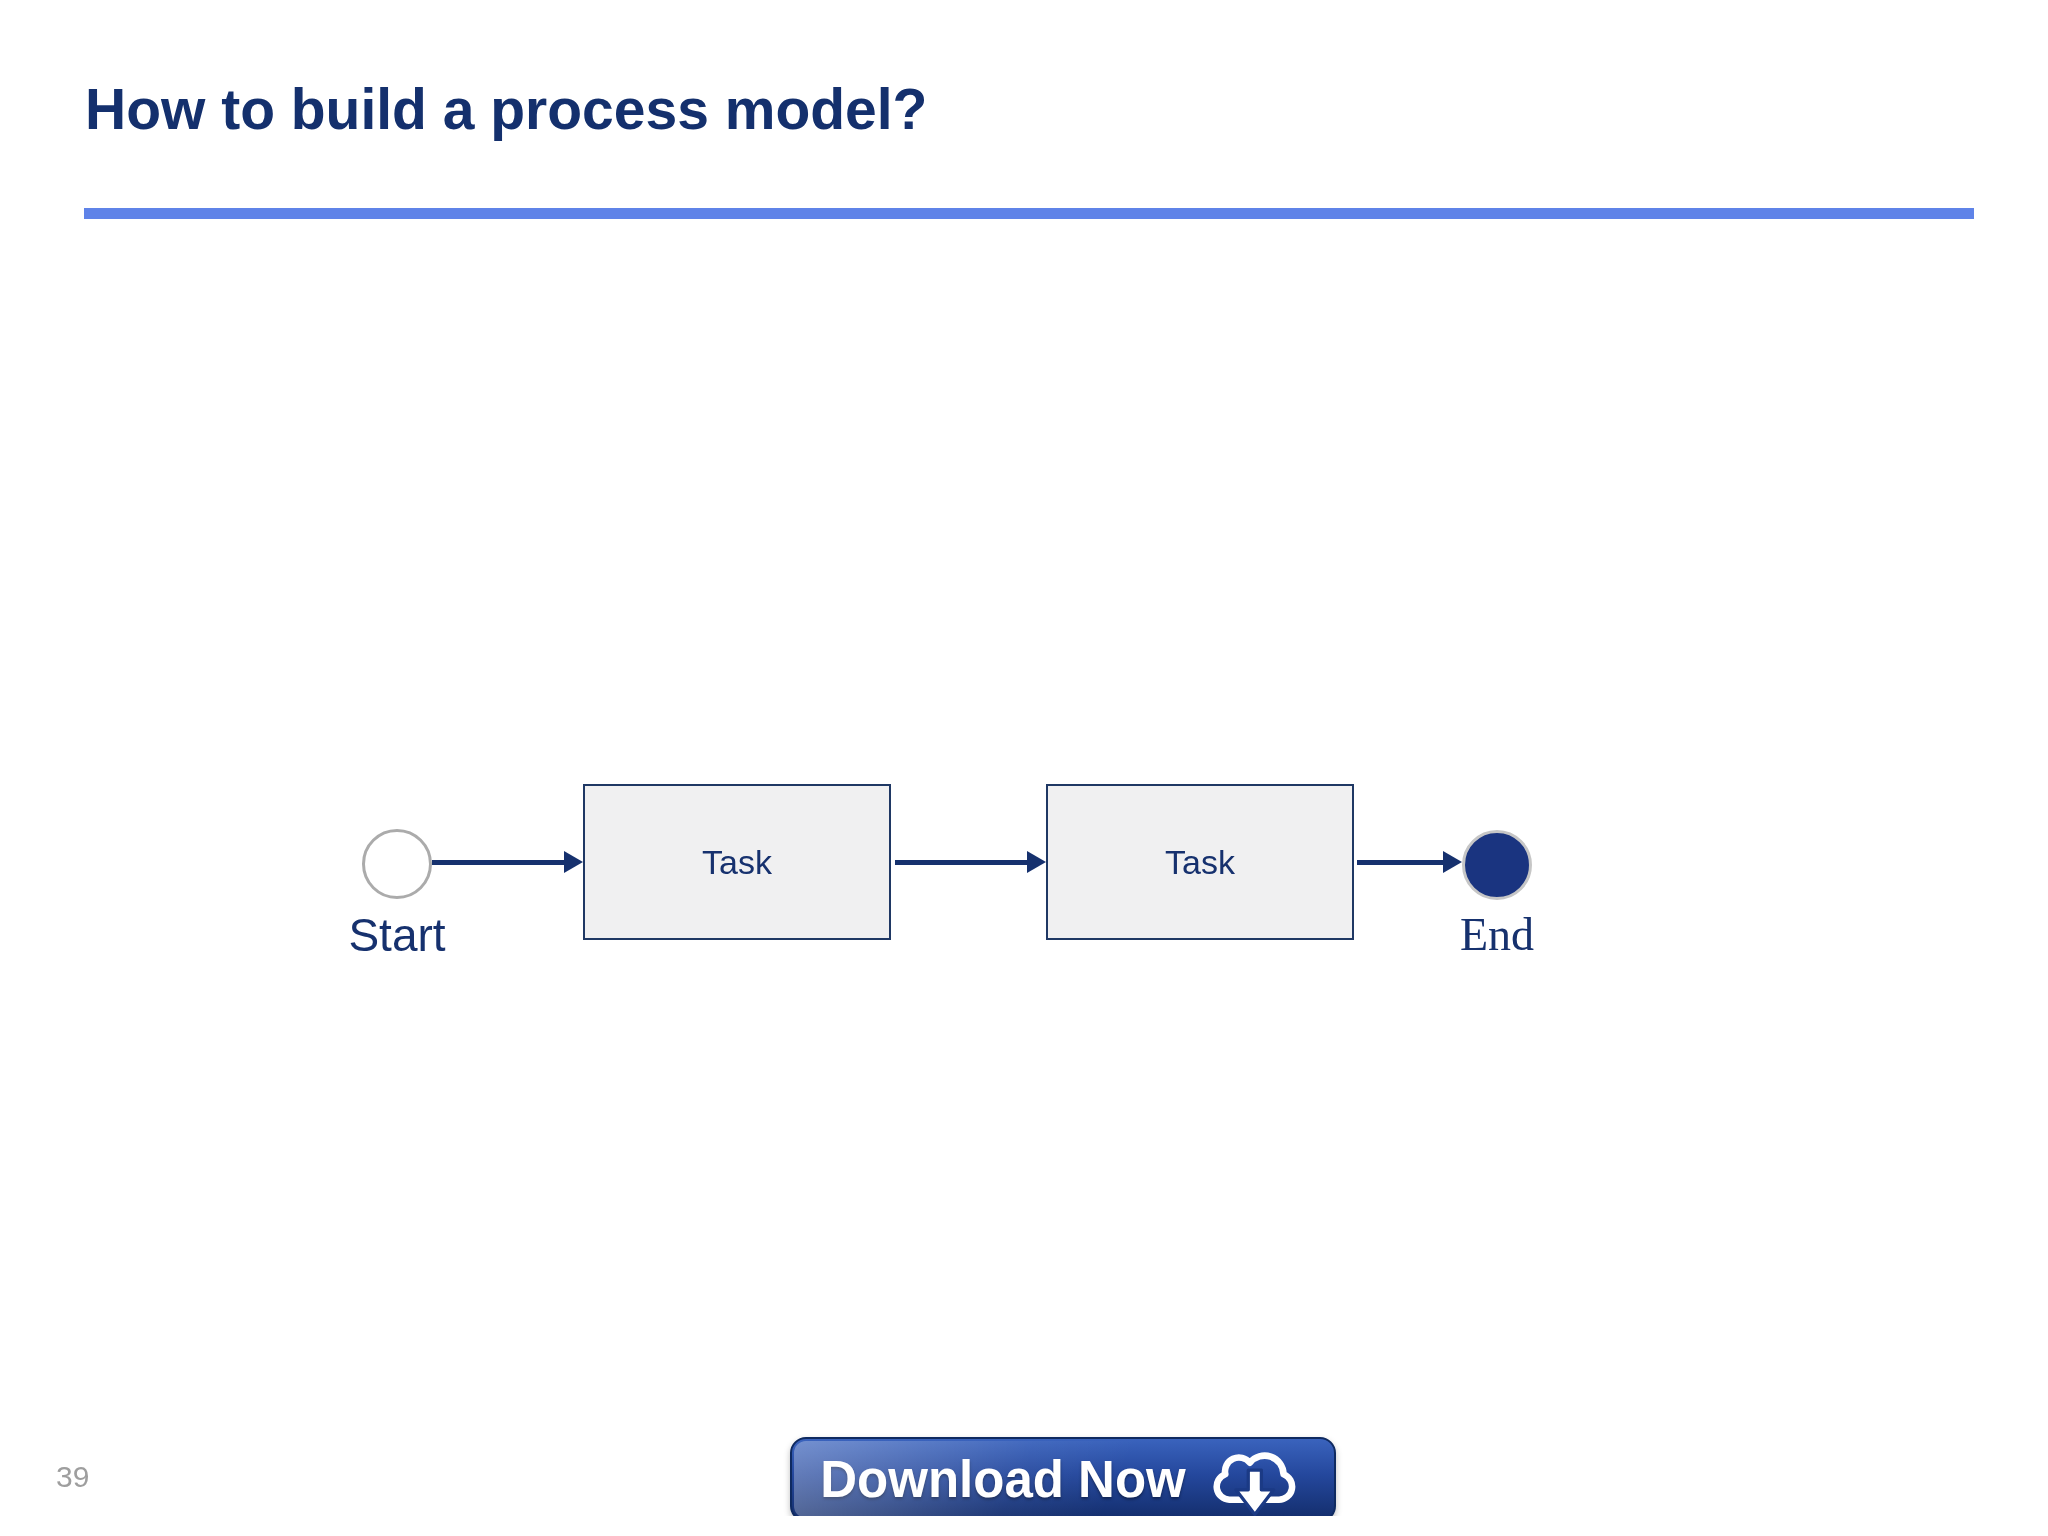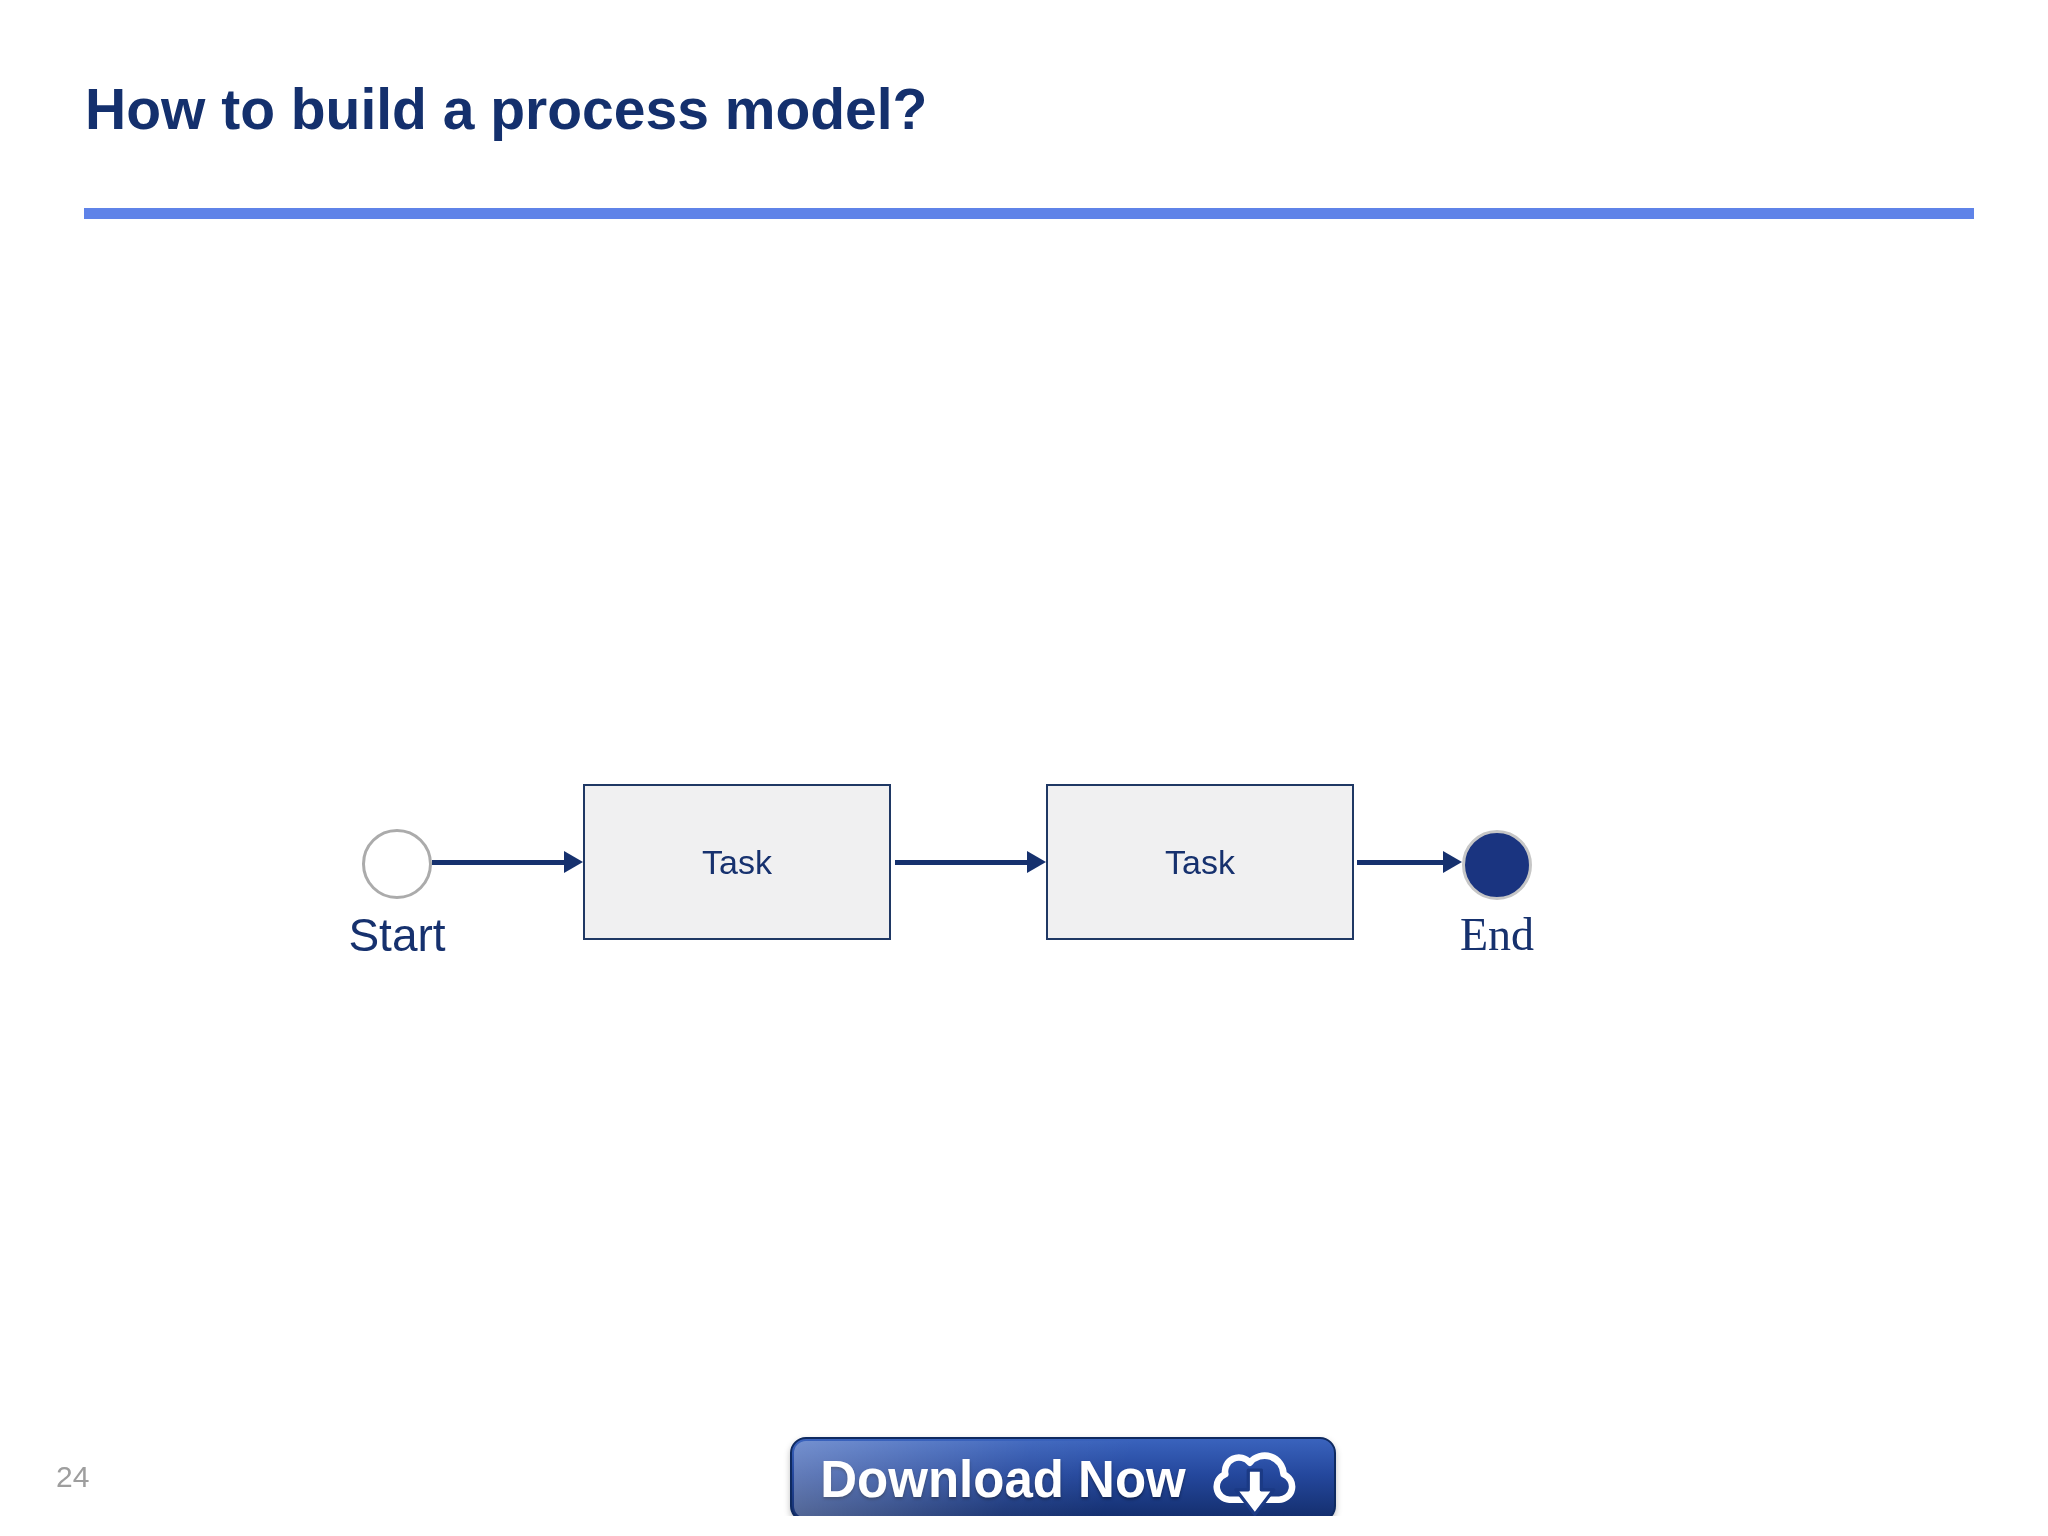--- a/index.html
+++ b/index.html
@@ -87,21 +87,21 @@
     <div class="flow-arrow a2"></div>
     <div class="task-box t2">
         <span>Task</span>
       </div>
     <div class="flow-arrow a3"></div>
     <div class="end-circle"></div>
     <div class="node-label start">Start</div>
     <div class="node-label end">End</div>
   </div>
 
-  <div class="page-number">24</div>
+  <div class="page-number">39</div>
 
   <div class="download-btn">
     <span class="download-label">Download Now</span>
     <svg class="cloud-icon" viewBox="0 0 120 100" fill="none" xmlns="http://www.w3.org/2000/svg">
       <path d="M30 74 H90 A16 16 0 0 0 96 43 A23 23 0 0 0 55 29 A17 17 0 0 0 25 43 A16 16 0 0 0 30 74 Z" stroke="#ffffff" stroke-width="8" stroke-linejoin="round" fill="none"></path>
       <polygon points="53,38 69,38 69,62 84,62 61,92 38,62 53,62" fill="#ffffff" stroke="#1b3a85" stroke-width="4" stroke-linejoin="round"></polygon>
     </svg>
   </div>
 
 </div>

